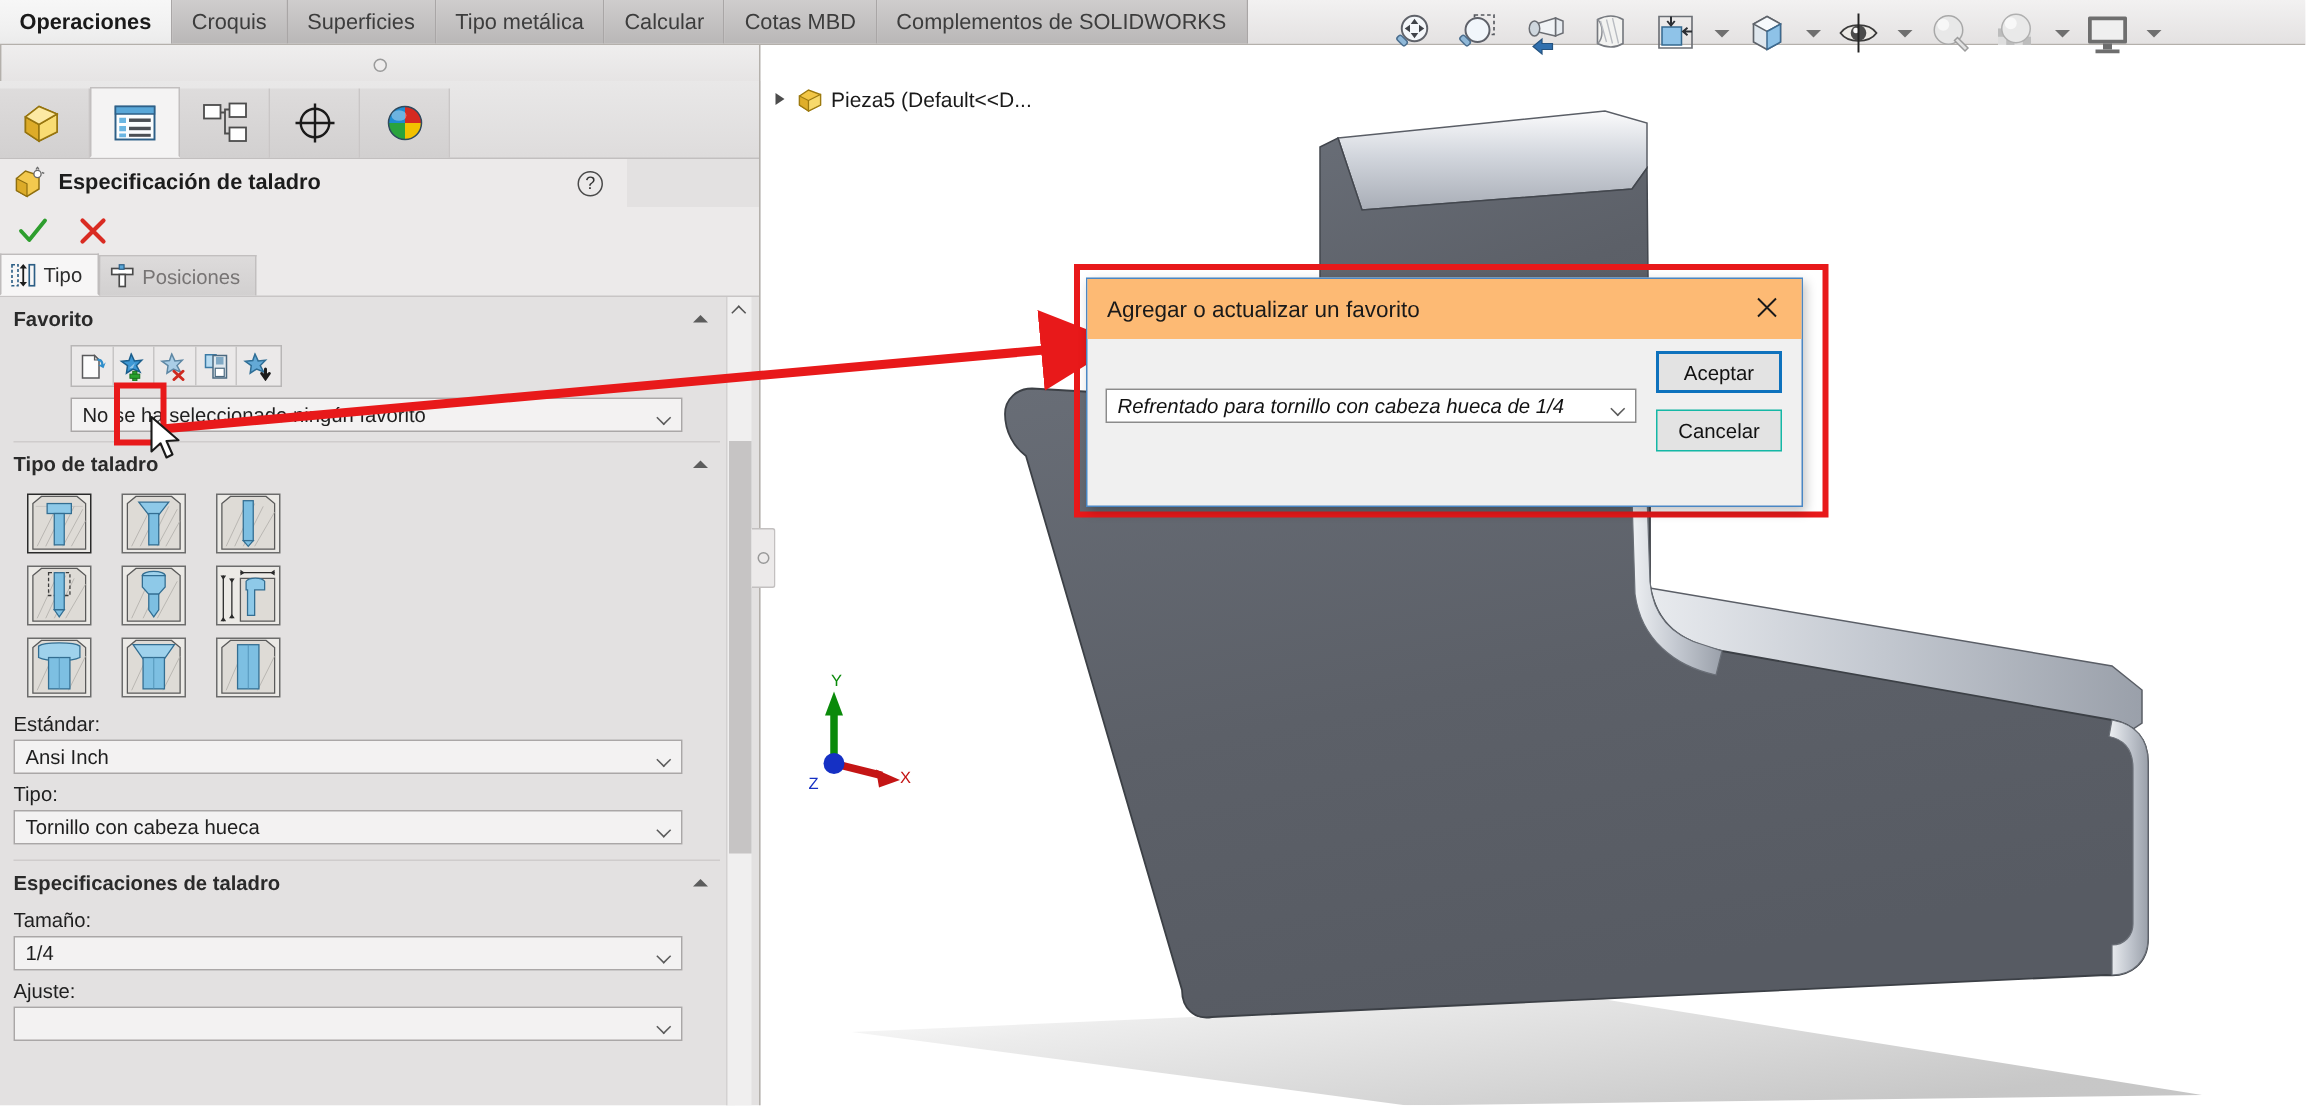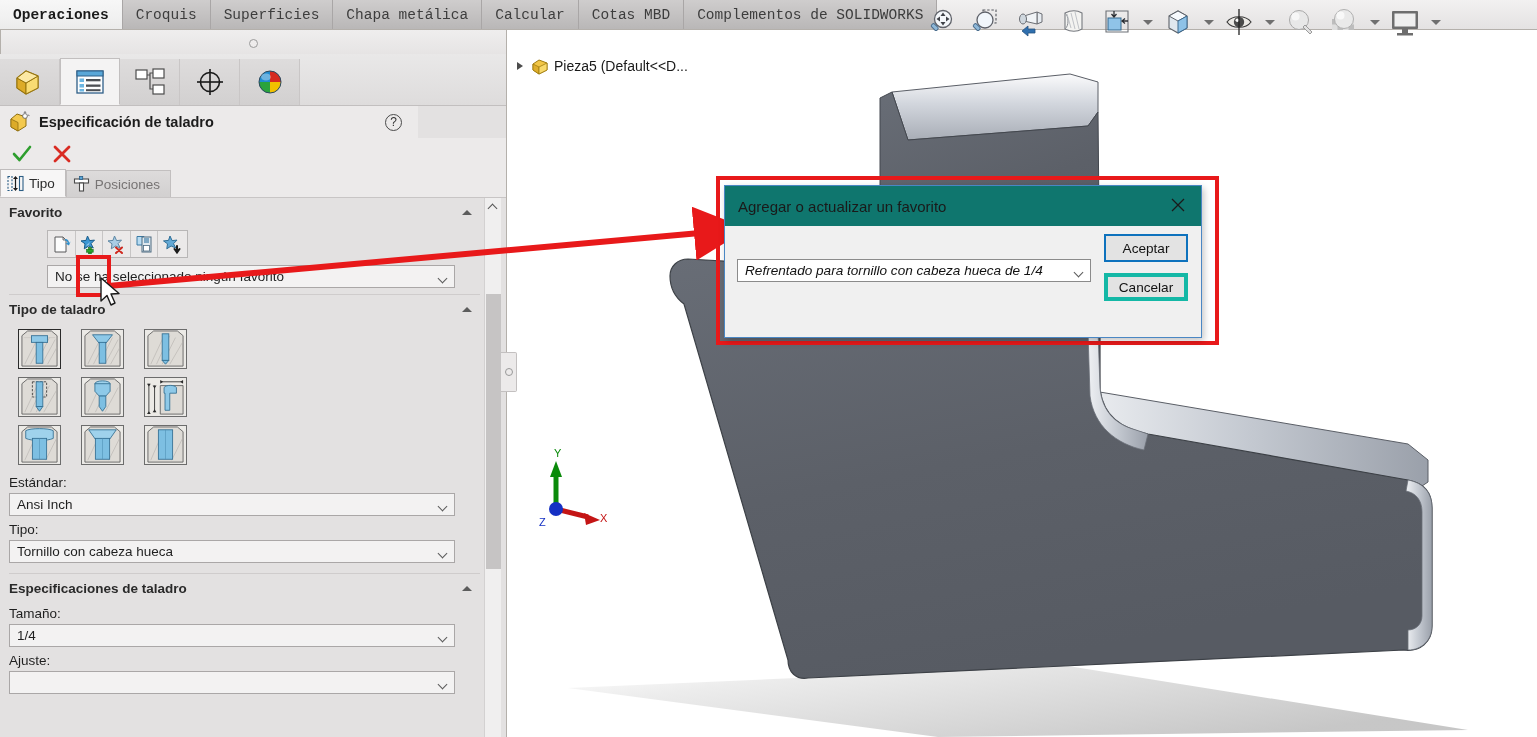--- a/index.html
+++ b/index.html
@@ -18,21 +18,21 @@
     background: linear-gradient(to bottom, #fdfdfd 0%, #eceaea 55%, #dedbdb 100%);
     display: flex; align-items: stretch;
     border-bottom: 1px solid #b4b0ab;
   }
   .rtab {
     display: flex; align-items: center; justify-content: center;
     padding: 0 13px;
     font-size: 14.5px; color: #3d3d3d;
     background: linear-gradient(to bottom, #cfcdcd 0%, #c4c2c2 50%, #b9b7b7 100%);
     border-right: 1px solid #a9a6a6;
-    cursor: default; white-space: nowrap; font-family: Liberation Mono, monospace;
+    cursor: default; white-space: nowrap;
   }
   .rtab:first-child { border-left: none; }
   .rtab.active {
     background: linear-gradient(to bottom, #f7f7f7 0%, #f1f1f1 60%, #ebebeb 100%);
     color: #1a1a1a; font-weight: bold;
   }
   .rtab-spacer { flex: 1; background: linear-gradient(to bottom,#f2f1f1,#e4e2e2); }
 
   
   .ribbon-icons {
@@ -265,21 +265,21 @@
     position: absolute; left: 716px; top: 176px; width: 503px; height: 169px;
     border: 4px solid #e8191a; z-index: 20; pointer-events: none;
   }
   .dialog {
     position: absolute; left: 724px; top: 185px; width: 478px; height: 153px;
     background: #f0f0f0; border: 1px solid #4a87c4;
     z-index: 21;
     box-shadow: 2px 3px 7px rgba(0,0,0,0.23);
   }
   .dlg-titlebar {
-    height: 40px; background: #0f766e;
+    height: 40px; background: #fdba74;
     display: flex; align-items: center; padding: 0 0 0 13px;
     border-bottom: none;
   }
   .dlg-title { font-size: 15px; color: #1a1a1a; }
   .dlg-close {
     position: absolute; right: 2px; top: 2px; width: 42px; height: 34px;
     display: flex; align-items: center; justify-content: center; cursor: default;
   }
   .dlg-body { position: relative; padding: 8px 0 0 13px; }
   .dlg-msg { font-size: 13.6px; color: #141414; }
@@ -289,21 +289,21 @@
     display: flex; align-items: center; padding: 0 24px 0 7px;
     font-size: 13.6px; color: #121212; z-index: 22; cursor: default;
     white-space: nowrap; overflow: hidden; font-style: italic;
   }
   .dlg-btn {
     position: absolute; width: 84px; height: 28px;
     display: flex; align-items: center; justify-content: center;
     font-size: 13.6px; color: #121212; cursor: default; z-index: 22;
   }
   .dlg-btn.primary { left: 1104px; top: 234px; background: #e3e3e3; border: 2px solid #0e72bd; }
-  .dlg-btn.normal  { left: 1104px; top: 273px; background: #e3e3e3; border: 4px solid #14b8a6; }
+  .dlg-btn.normal  { left: 1104px; top: 273px; background: #e3e3e3; border: 1px solid #14b8a6; }
 
   
   .annot { position: absolute; left: 0; top: 0; width: 1537px; height: 737px; z-index: 18; pointer-events: none; }
   .fav-hl {
     position: absolute; left: 76px; top: 255px; width: 35px; height: 42px;
     border: 4px solid #e8191a; z-index: 19;
   }
   .cursor-ptr { position: absolute; left: 100px; top: 277px; z-index: 19; }
 </style>
 </head>
@@ -404,21 +404,21 @@
     <div class="rtab active">
         <span>Operaciones</span>
       </div>
     <div class="rtab">
         <span>Croquis</span>
       </div>
     <div class="rtab">
         <span>Superficies</span>
       </div>
     <div class="rtab">
-        <span>Chapa metálica</span>
+        <span>Tipo metálica</span>
       </div>
     <div class="rtab">
         <span>Calcular</span>
       </div>
     <div class="rtab">
         <span>Cotas MBD</span>
       </div>
     <div class="rtab">
         <span>Complementos de SOLIDWORKS</span>
       </div>

